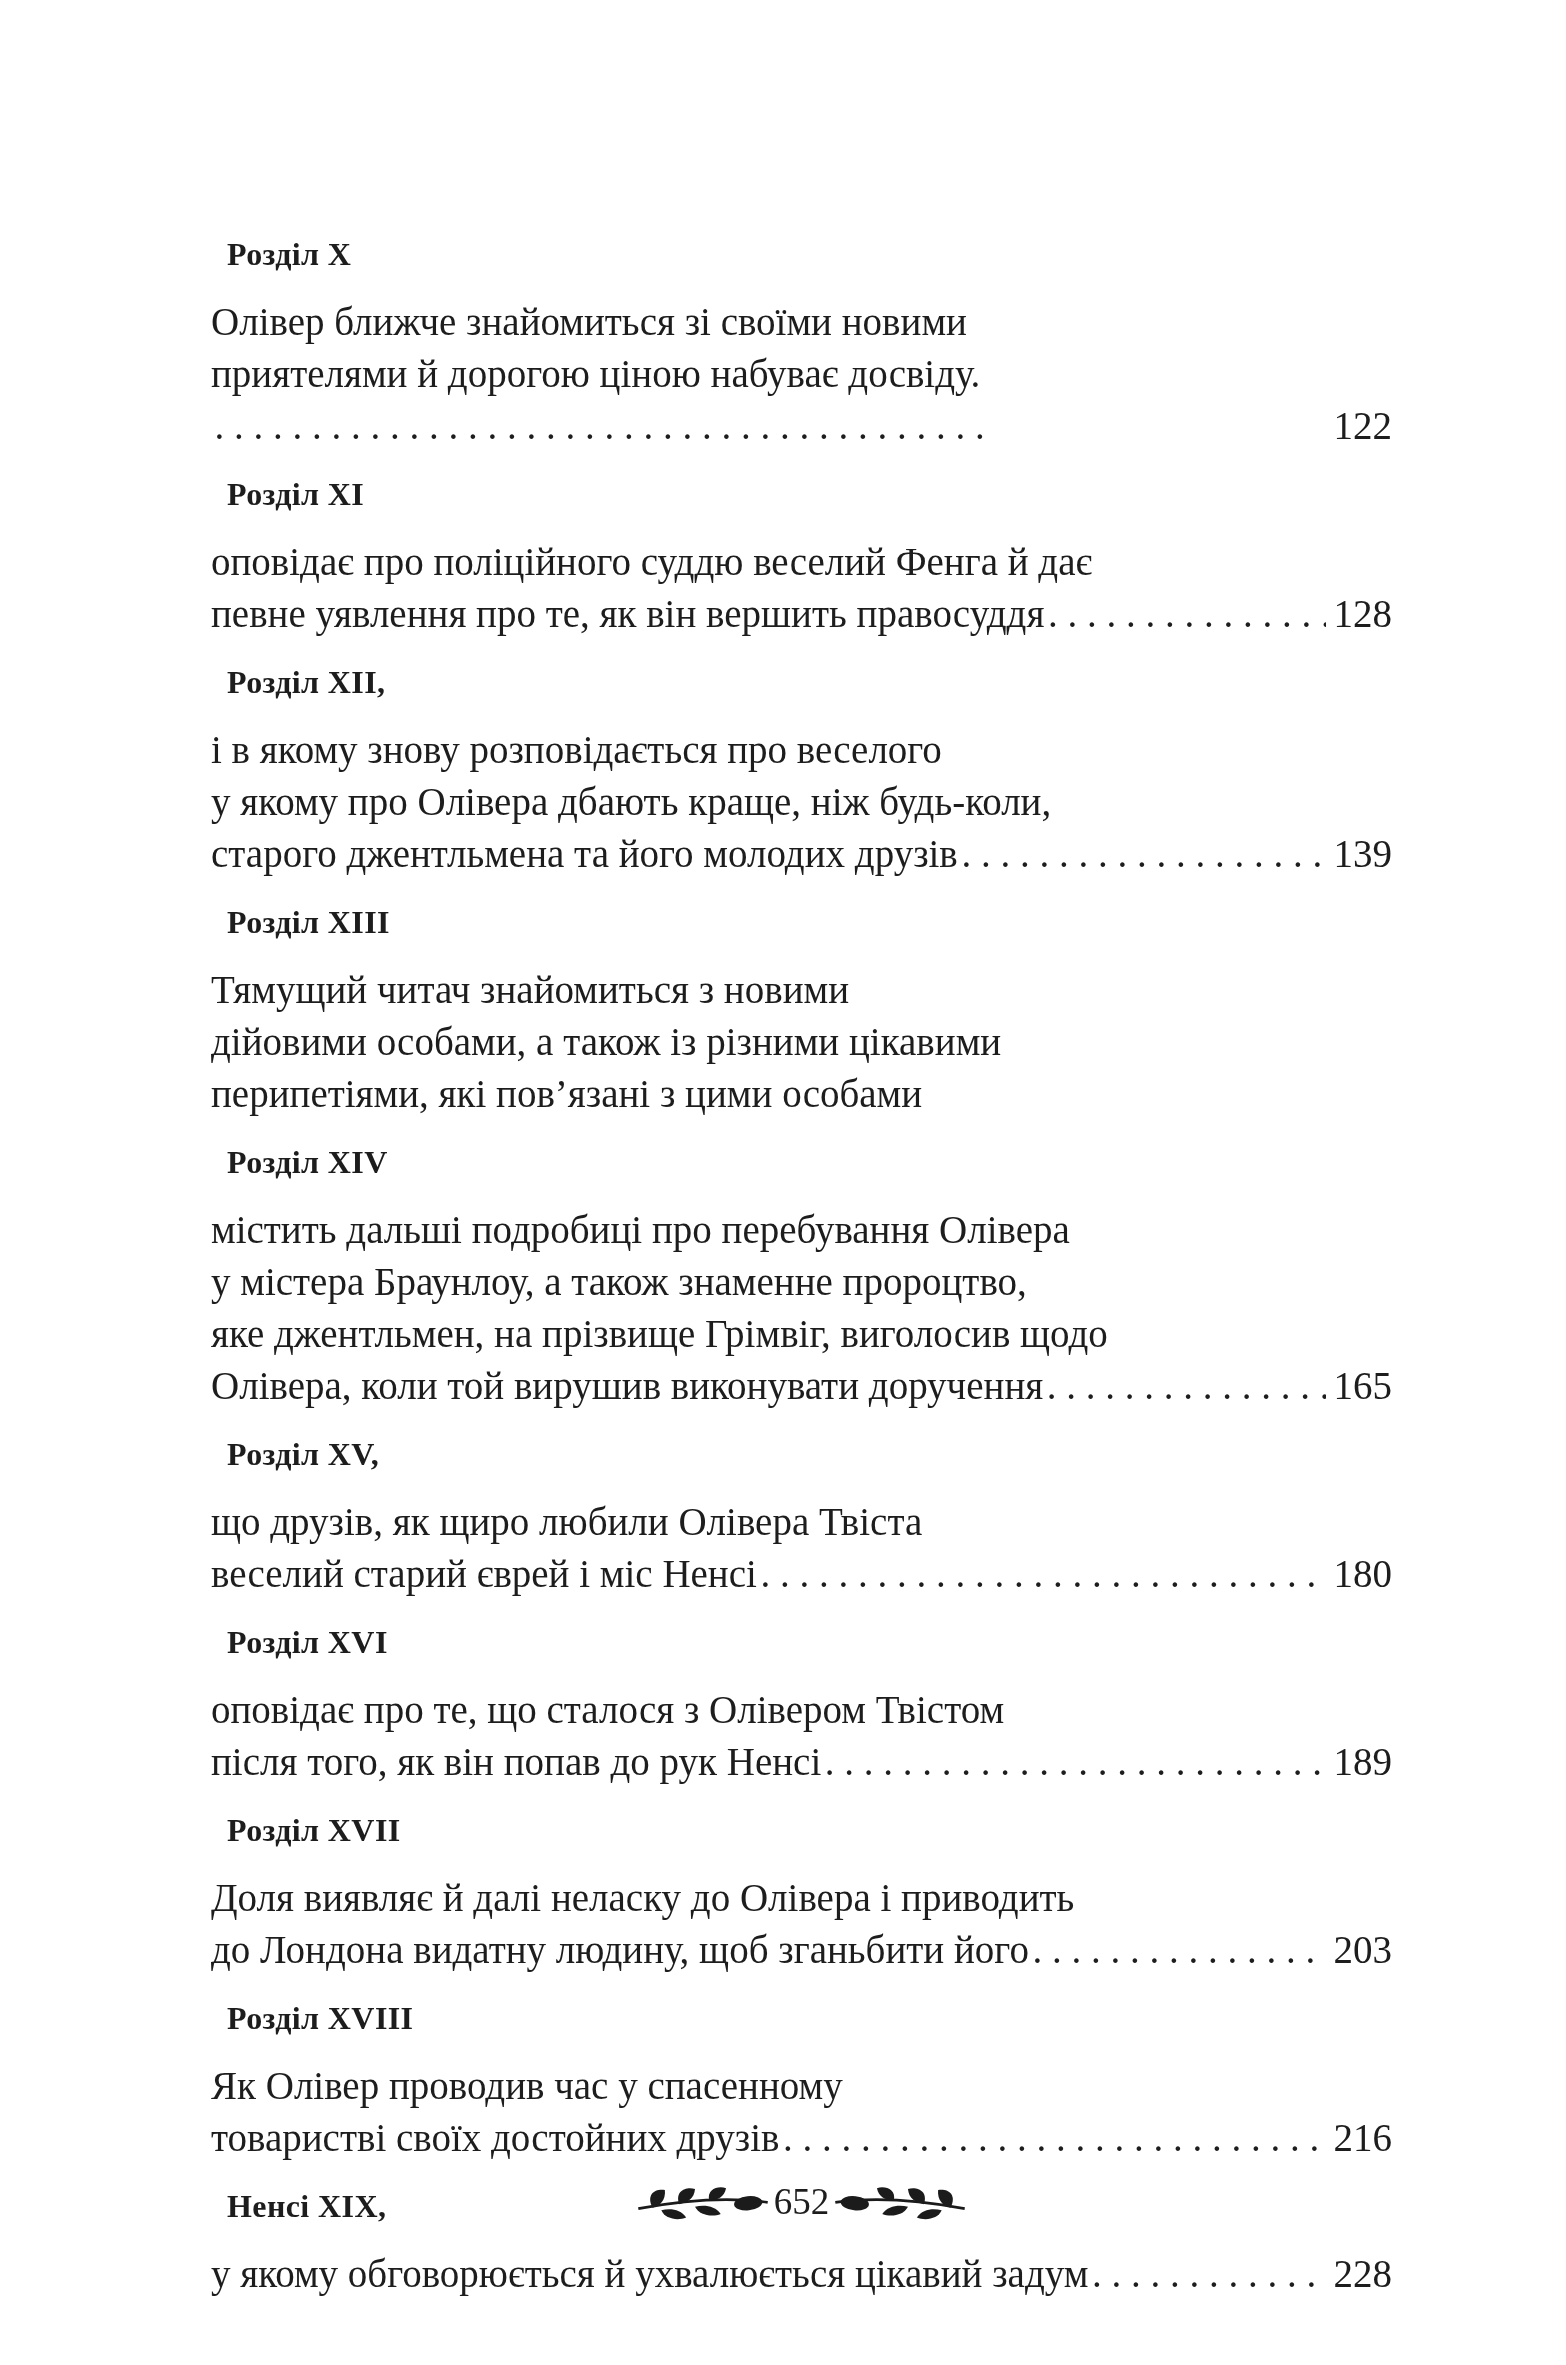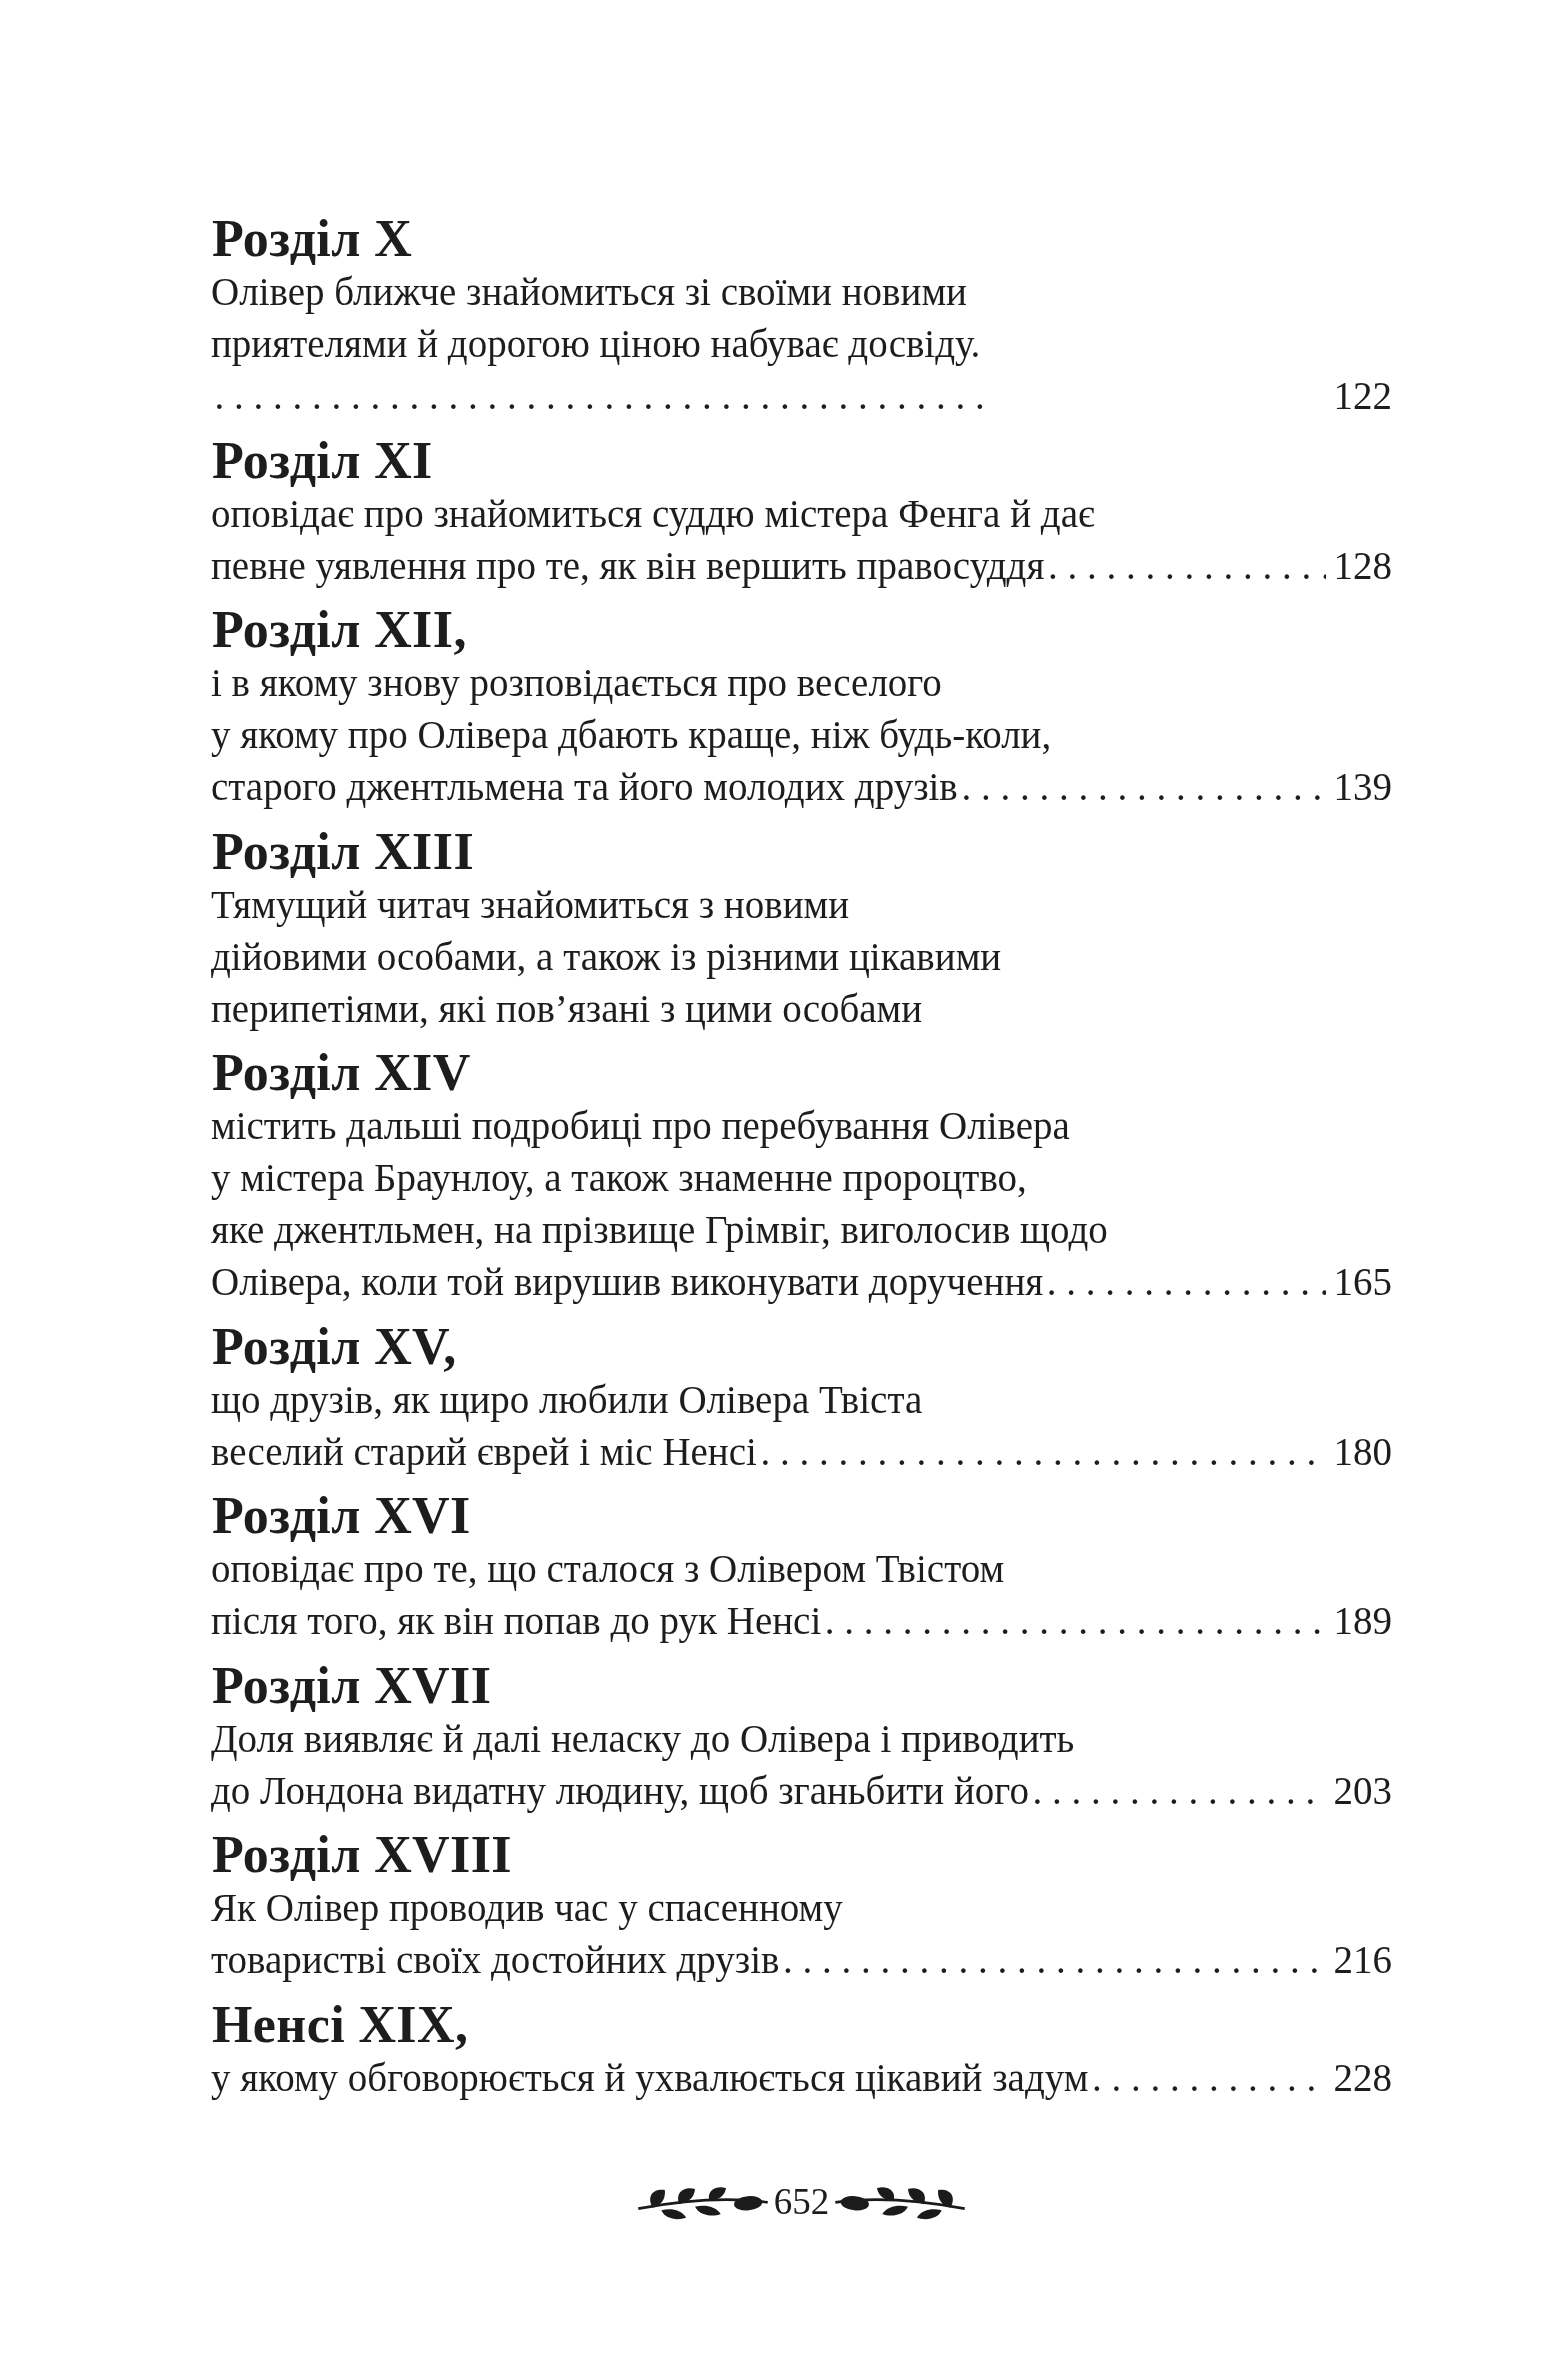--- a/index.html
+++ b/index.html
@@ -18,22 +18,22 @@
     background: #ffffff;
   }
   .toc {
     position: absolute;
     left: 211px;
     top: 212px;
     width: 1181px;
   }
   .entry + .entry { margin-top: 12.5px; }
   .heading {
-    margin: 1px;
-    font-size: 52px;
+    margin: 16px;
+    font-size: 32px;
     font-weight: bold;
     line-height: 52px;
     letter-spacing: 0.4px;
   }
   .line {
     font-size: 39px;
     line-height: 52px;
   }
   .line.last {
     display: flex;
@@ -80,21 +80,21 @@
         <h2 class="heading">Розділ X</h2>
         <div class="line">Олівер ближче знайомиться зі своїми новими</div>
         <div class="line">приятелями й дорогою ціною набуває досвіду.</div>
         <div class="line last">
           <span class="leader"></span>
           <span class="pageno">122</span>
         </div>
       </section>
       <section class="entry">
         <h2 class="heading">Розділ XI</h2>
-        <div class="line">оповідає про знайомиться суддю містера Фенга й дає</div>
+        <div class="line">оповідає про поліційного суддю веселий Фенга й дає</div>
         <div class="line last">
           <span class="text">певне уявлення про те, як він вершить правосуддя</span>
           <span class="leader"></span>
           <span class="pageno">128</span>
         </div>
       </section>
       <section class="entry">
         <h2 class="heading">Розділ XII,</h2>
         <div class="line">і в якому знову розповідається про веселого</div>
         <div class="line">у якому про Олівера дбають краще, ніж будь-коли,</div>

